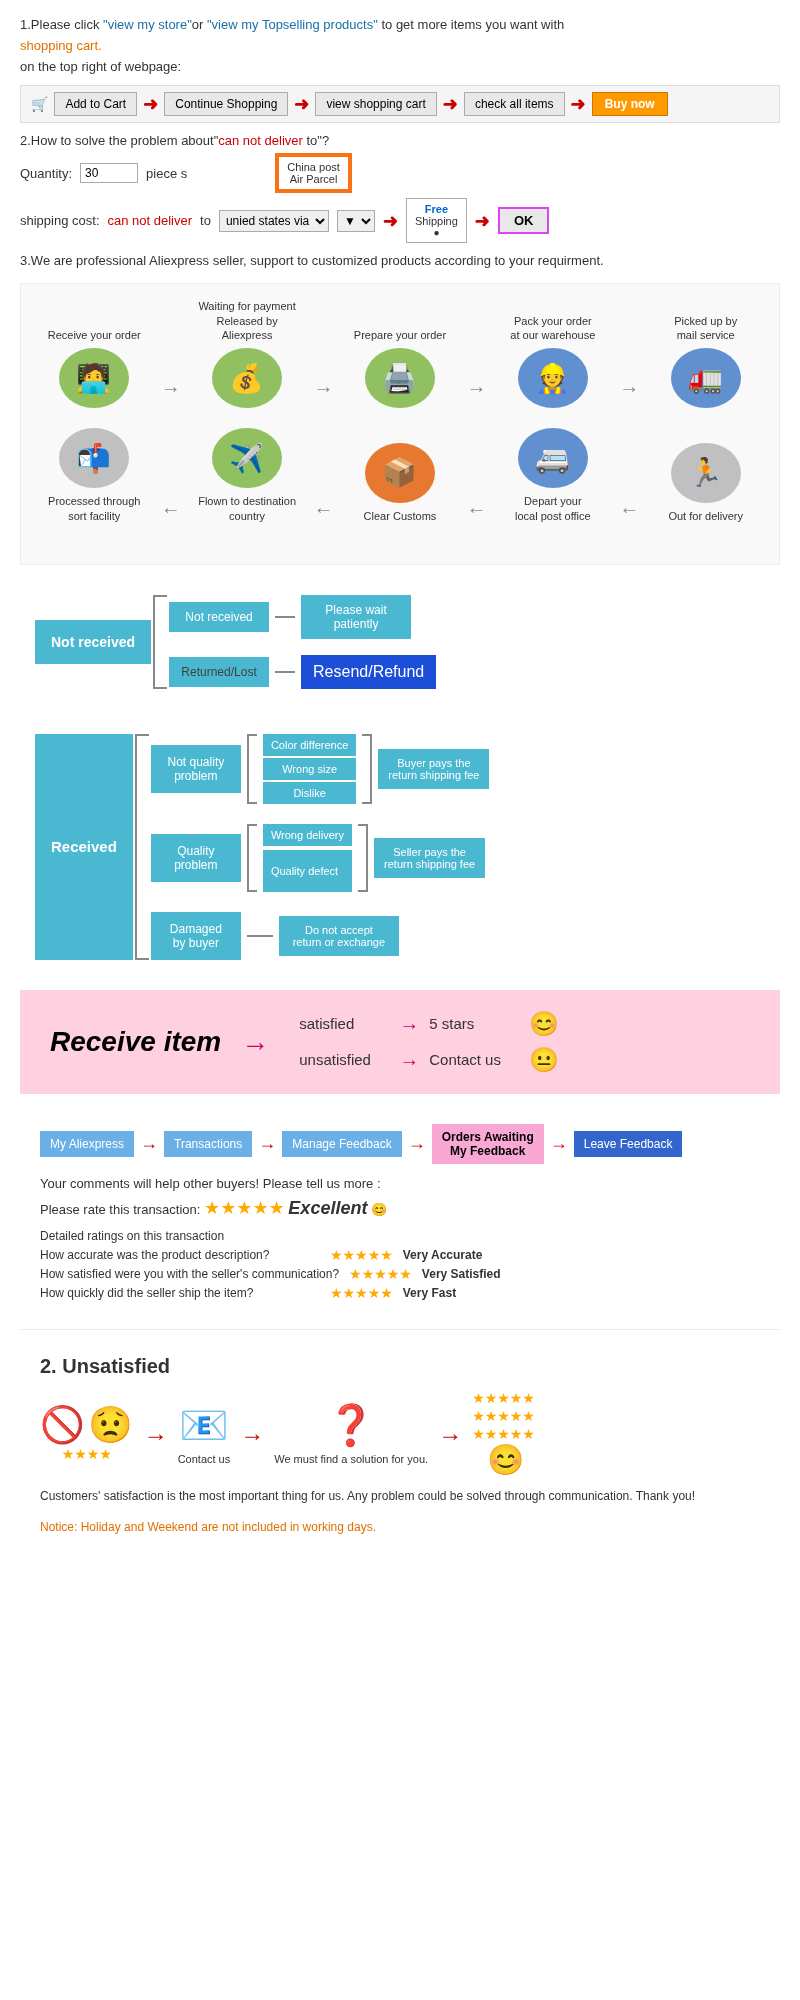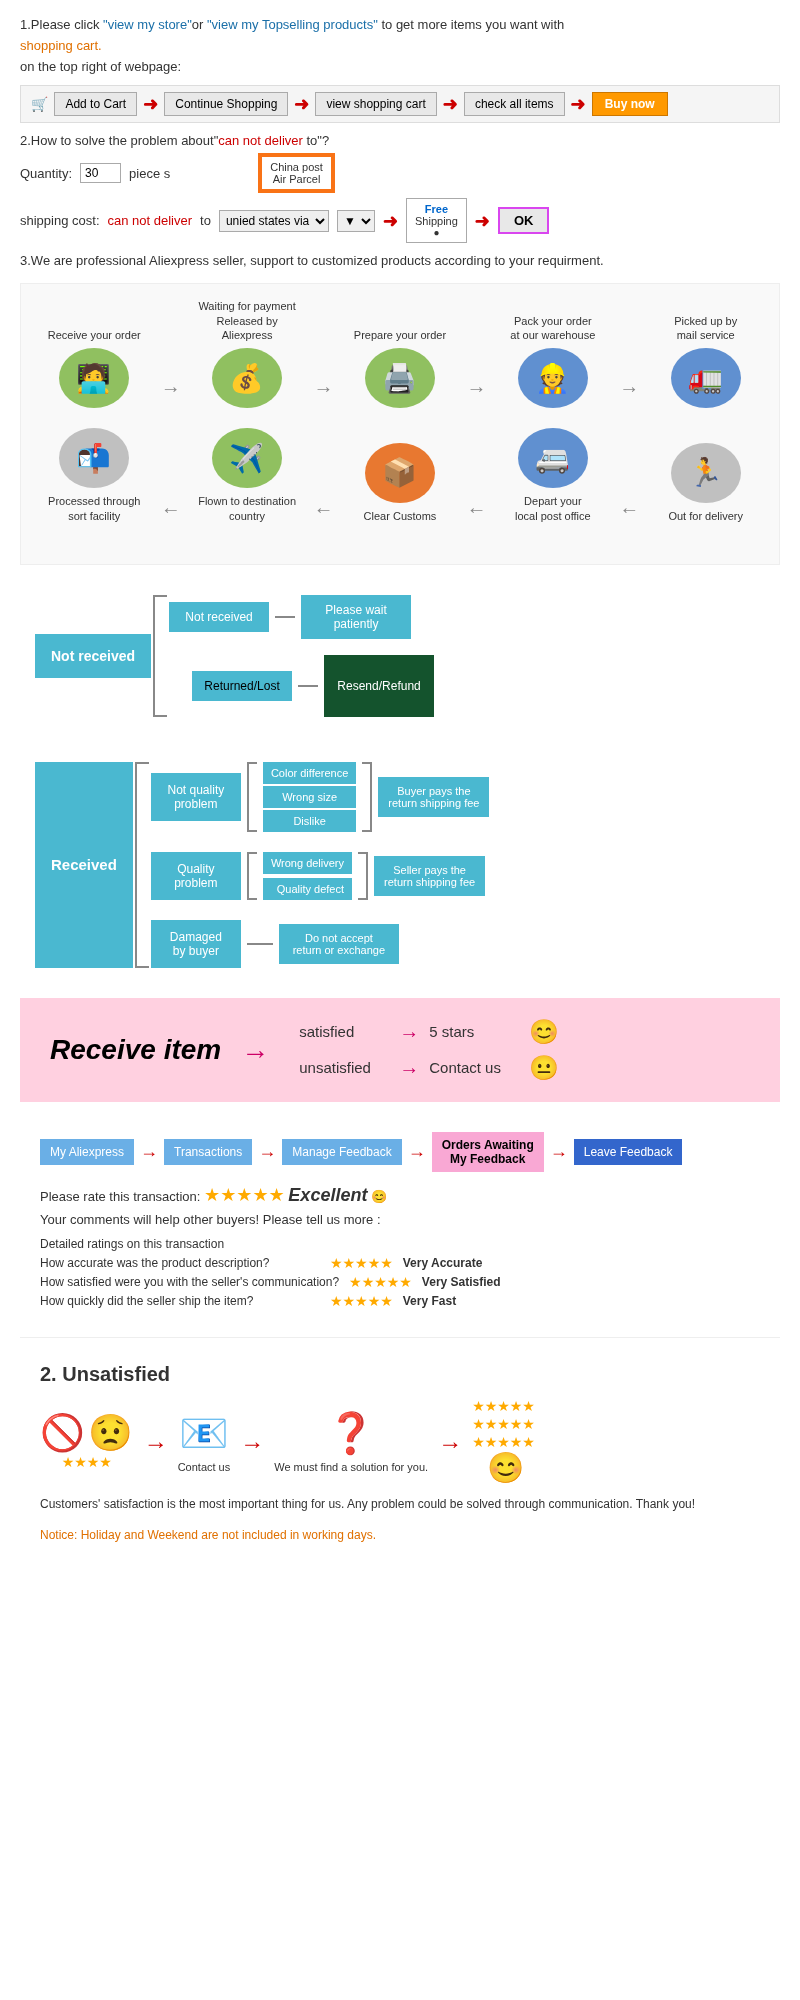--- a/index.html
+++ b/index.html
@@ -55,21 +55,21 @@
     
     .section2 { margin-bottom: 10px; }
     .shipping-row {
       display: flex;
       align-items: center;
       gap: 8px;
       margin-top: 5px;
       flex-wrap: wrap;
     }
     .qty-input {
-      width: 41px;
+      width: 58px;
       border: 1px solid #aaa;
       padding: 2px 4px;
       font-size: 12px;
     }
     .shipping-select {
       border: 1px solid #aaa;
       padding: 2px;
       font-size: 12px;
     }
     .ok-btn {
@@ -409,23 +409,23 @@
 
       <div style="display:flex;flex-direction:column;gap:16px;">
 
         <div style="display:flex;align-items:center;gap:6px;">
           <div style="background:#4ab8d0;color:#fff;padding:8px 12px;font-size:12px;text-align:center;min-width:100px;">Not received</div>
           <div style="width:20px;height:2px;background:#888;"></div>
           <div style="background:#4ab8d0;color:#fff;padding:8px 12px;font-size:12px;text-align:center;min-width:110px;">Please wait<br>patiently</div>
         </div>
 
         <div style="display:flex;align-items:center;gap:6px;">
-          <div style="background:#4ab8d0;color:#000000;padding:8px 12px;font-size:12px;text-align:center;min-width:100px;margin-left:23px;">Returned/Lost</div>
+          <div style="background:#4ab8d0;color:#404040;padding:8px 12px;font-size:12px;text-align:center;min-width:100px;">Returned/Lost</div>
           <div style="width:20px;height:2px;background:#888;"></div>
-          <div style="background:#14532d;color:#fff;padding:24px 12px;font-size:12px;text-align:center;min-width:110px;">Resend/Refund</div>
+          <div style="background:#1d4ed8;color:#fff;padding:8px 12px;font-size:16px;text-align:center;min-width:110px;">Resend/Refund</div>
         </div>
       </div>
     </div>
   </div>
 
   <div class="received-section">
     <div style="display:flex;align-items:stretch;gap:0;">
 
       <div style="background:#4ab8d0;color:#fff;font-weight:bold;padding:14px 16px;font-size:15px;text-align:center;min-width:80px;display:flex;align-items:center;justify-content:center;">Received</div>
 
@@ -443,21 +443,21 @@
           </div>
           <div style="border-right:2px solid #888;border-top:2px solid #888;border-bottom:2px solid #888;width:10px;align-self:stretch;"></div>
           <div style="background:#4ab8d0;color:#fff;padding:8px 10px;font-size:11px;text-align:center;min-width:110px;">Buyer pays the<br>return shipping fee</div>
         </div>
 
         <div style="display:flex;align-items:center;gap:6px;">
           <div style="background:#4ab8d0;color:#fff;padding:10px 10px;font-size:12px;text-align:center;min-width:90px;">Quality<br>problem</div>
           <div style="border-left:2px solid #888;border-top:2px solid #888;border-bottom:2px solid #888;width:10px;align-self:stretch;"></div>
           <div style="display:flex;flex-direction:column;gap:4px;">
             <div style="background:#4ab8d0;color:#fff;padding:5px 8px;font-size:11px;text-align:center;min-width:85px;">Wrong delivery</div>
-            <div style="background:#4ab8d0;color:#fff;padding:5px 8px;font-size:11px;text-align:right;min-width:85px;">Quality defect</div>
+            <div style="background:#4ab8d0;color:#fff;padding:15px 8px;font-size:11px;text-align:left;min-width:85px;">Quality defect</div>
           </div>
           <div style="border-right:2px solid #888;border-top:2px solid #888;border-bottom:2px solid #888;width:10px;align-self:stretch;"></div>
           <div style="background:#4ab8d0;color:#fff;padding:8px 10px;font-size:11px;text-align:center;min-width:110px;">Seller pays the<br>return shipping fee</div>
         </div>
 
         <div style="display:flex;align-items:center;gap:6px;">
           <div style="background:#4ab8d0;color:#fff;padding:10px 10px;font-size:12px;text-align:center;min-width:90px;">Damaged<br>by buyer</div>
           <div style="width:26px;height:2px;background:#888;"></div>
           <div style="background:#4ab8d0;color:#fff;padding:8px 10px;font-size:11px;text-align:center;min-width:120px;">Do not accept<br>return or exchange</div>
         </div>
@@ -491,28 +491,28 @@
       <span style="color:#cc0000;font-size:18px;">→</span>
       <button class="fb-btn">Transactions</button>
       <span style="color:#cc0000;font-size:18px;">→</span>
       <button class="fb-btn">Manage Feedback</button>
       <span style="color:#cc0000;font-size:18px;">→</span>
       <button class="fb-btn-highlight">Orders Awaiting<br>My Feedback</button>
       <span style="color:#cc0000;font-size:18px;">→</span>
       <button class="fb-btn-blue2">Leave Feedback</button>
     </div>
 
+    <div class="rating-comment">Your comments will help other buyers! Please tell us more :</div>
+
     <div class="rating-comment">
       <span>Please rate this transaction:</span>
       <span class="star">★★★★★</span>
       <span class="excellent">Excellent</span>
       <span>😊</span>
     </div>
-
-    <div class="rating-comment">Your comments will help other buyers! Please tell us more :</div>
 
     <div class="detailed-ratings">
       <div style="font-size:12px;margin-bottom:4px;">Detailed ratings on this transaction</div>
       <div class="rating-row">
         <span class="rating-row-label">How accurate was the product description?</span>
         <span class="stars-small">★★★★★</span>
         <span class="rating-desc">Very Accurate</span>
       </div>
       <div class="rating-row">
         <span class="rating-row-label">How satisfied were you with the seller's communication?</span>

